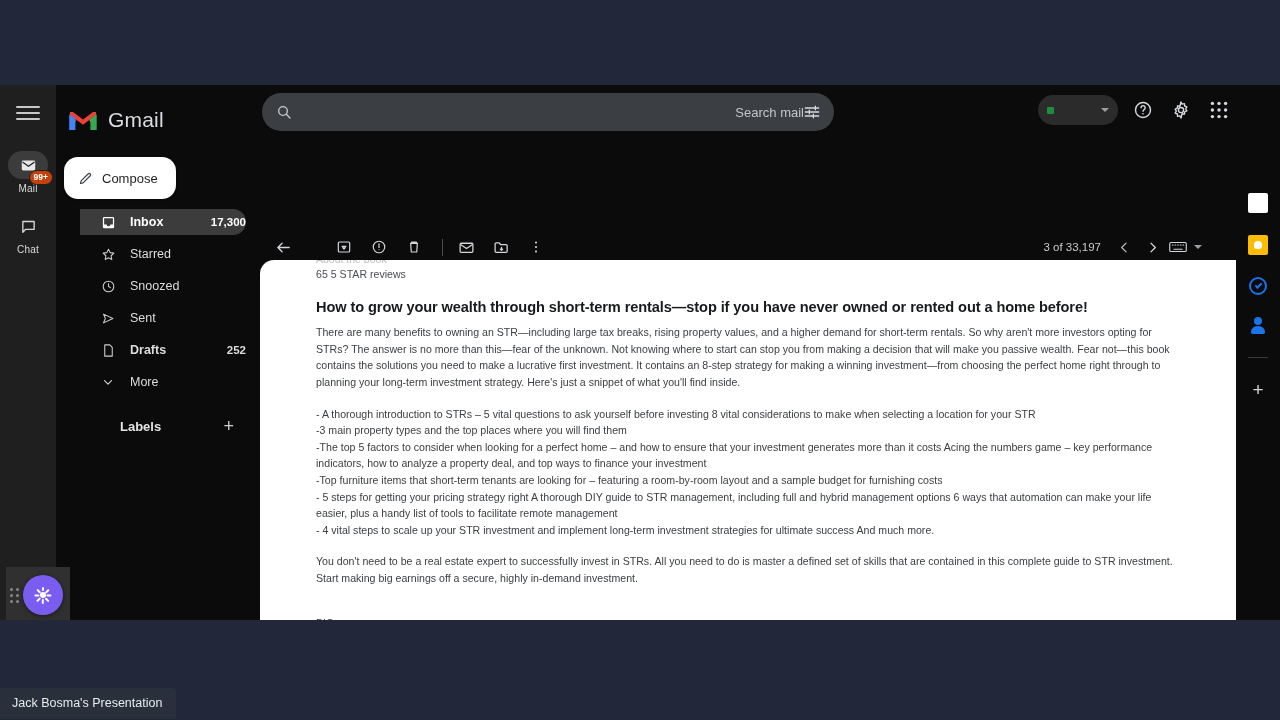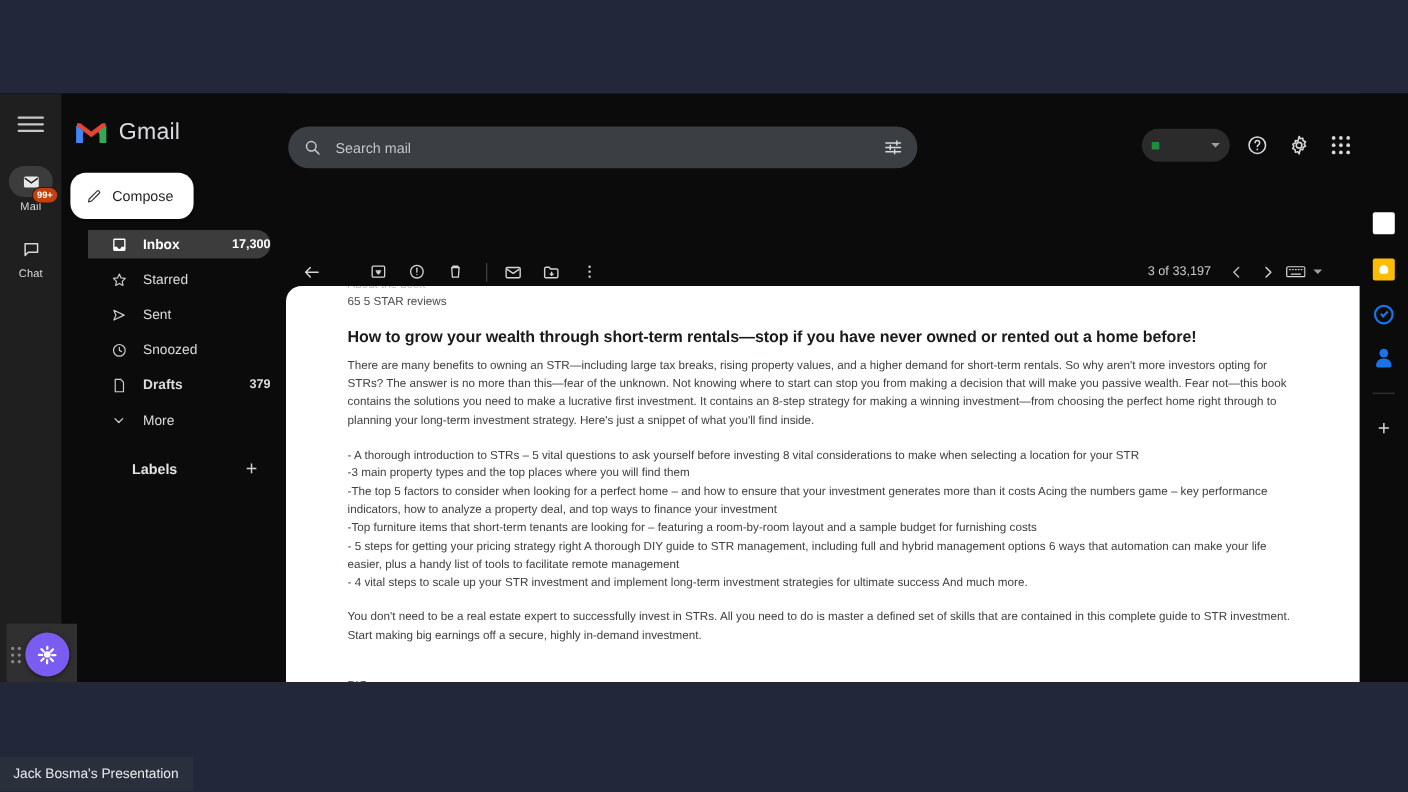--- a/index.html
+++ b/index.html
@@ -87,21 +87,21 @@
   .nav-item.bold-item { font-weight:bold; }
 
   .labels-row {
     display:flex; align-items:center; justify-content:space-between;
     margin-top: 22px; padding: 0 22px 0 20px;
     font-size: 13px; color:#e3e3e3; font-weight:bold;margin-left:44px;
   }
   .plus-btn { font-size:18px; color:#cfcfcf; cursor:pointer; line-height:1; font-weight:normal; }
 
   
-  .topbar { position:absolute; left:256px; top:22px; width:1024px; height:60px; }
+  .topbar { position:absolute; left:256px; top:0; width:1024px; height:60px;text-align:right; }
   .search {
     position:absolute; left:6px; top:8px;
     width: 572px; height: 38px;
     background:#3b3e42; border-radius:20px;
     display:flex; align-items:center; padding:0 14px;
     cursor:text;
   }
   .search-icon { width:16px; height:16px; margin-right:13px; flex:0 0 16px; }
   .search-ph { color:#c3c6ca; font-size:13px; flex:1; }
   .tune-icon { width:16px; height:14px; }
@@ -300,46 +300,46 @@
                 <path d="M12 3.5l2.6 5.5 6 .8-4.4 4.2 1.1 6-5.3-2.9-5.3 2.9 1.1-6L3.4 9.8l6-.8L12 3.5z" stroke-linejoin="round"></path>
               </svg>
           </span>
           <span class="nlabel">Starred</span>
           <span class="ncount"></span>
         </div>
 
         <div class="nav-item">
           <span class="nic">
             <svg width="15" height="15" viewBox="0 0 24 24" fill="none" stroke="#cfcfcf" stroke-width="1.7">
-                <path d="M4 5l15 7-15 7 3-7-3-7z" stroke-linejoin="round"></path>
-              </svg>
-          </span>
-          <span class="nlabel">Sent</span>
-          <span class="ncount"></span>
-        </div>
-
-        <div class="nav-item">
-          <span class="nic">
-            <svg width="15" height="15" viewBox="0 0 24 24" fill="none" stroke="#cfcfcf" stroke-width="1.7">
                 <circle cx="12" cy="12" r="8.5"></circle>
                 <path d="M12 7.5V12l3 1.8" stroke-linecap="round"></path>
               </svg>
           </span>
           <span class="nlabel">Snoozed</span>
+          <span class="ncount"></span>
+        </div>
+
+        <div class="nav-item">
+          <span class="nic">
+            <svg width="15" height="15" viewBox="0 0 24 24" fill="none" stroke="#cfcfcf" stroke-width="1.7">
+                <path d="M4 5l15 7-15 7 3-7-3-7z" stroke-linejoin="round"></path>
+              </svg>
+          </span>
+          <span class="nlabel">Sent</span>
           <span class="ncount"></span>
         </div>
 
         <div class="nav-item bold-item">
           <span class="nic">
             <svg width="15" height="15" viewBox="0 0 24 24" fill="none" stroke="#cfcfcf" stroke-width="1.7">
                 <path d="M6 3h8l4 4v14H6V3z" stroke-linejoin="round"></path>
               </svg>
           </span>
           <span class="nlabel">Drafts</span>
-          <span class="ncount">379</span>
+          <span class="ncount">252</span>
         </div>
 
         <div class="nav-item">
           <span class="nic">
             <svg width="14" height="14" viewBox="0 0 24 24" fill="none" stroke="#cfcfcf" stroke-width="2">
                 <path d="M6 9.5l6 6 6-6" stroke-linecap="round" stroke-linejoin="round"></path>
               </svg>
           </span>
           <span class="nlabel">More</span>
           <span class="ncount"></span>

